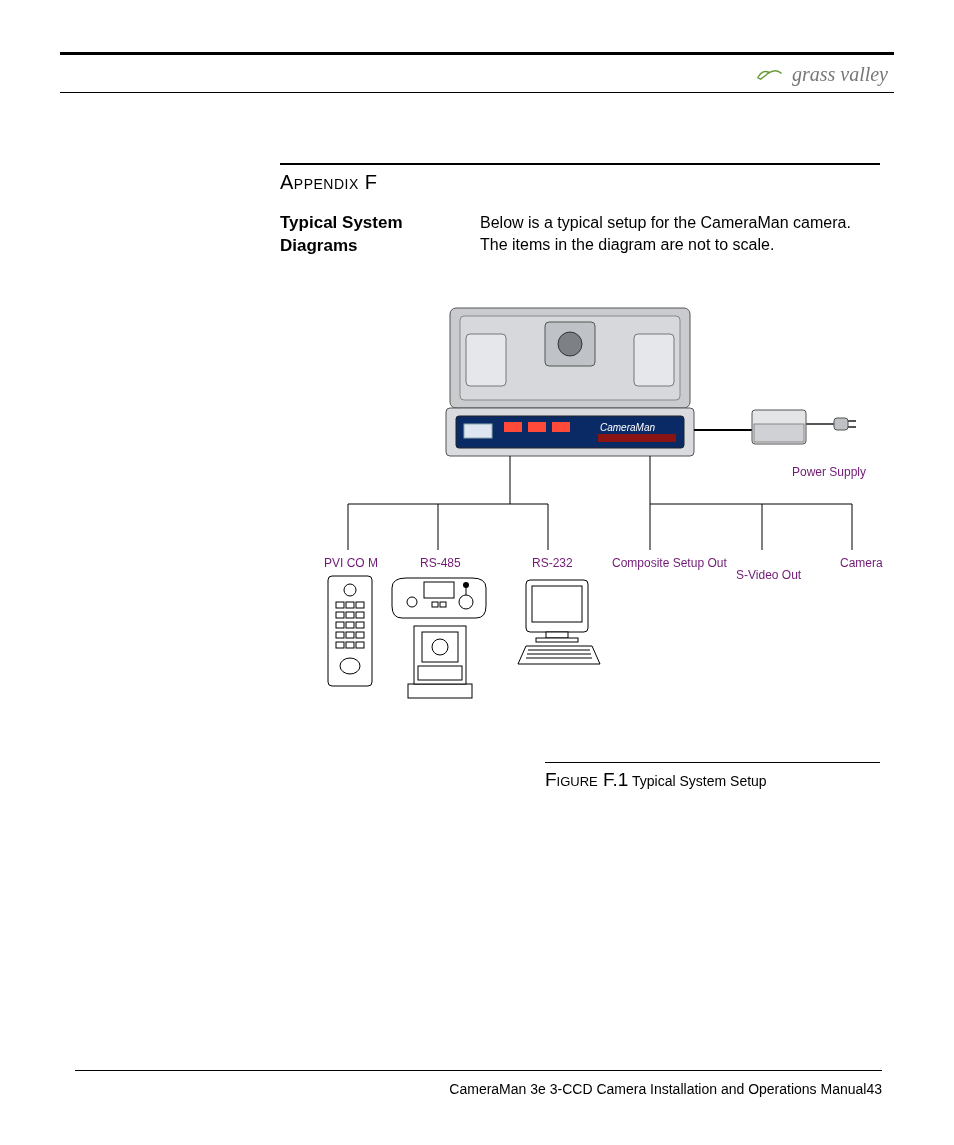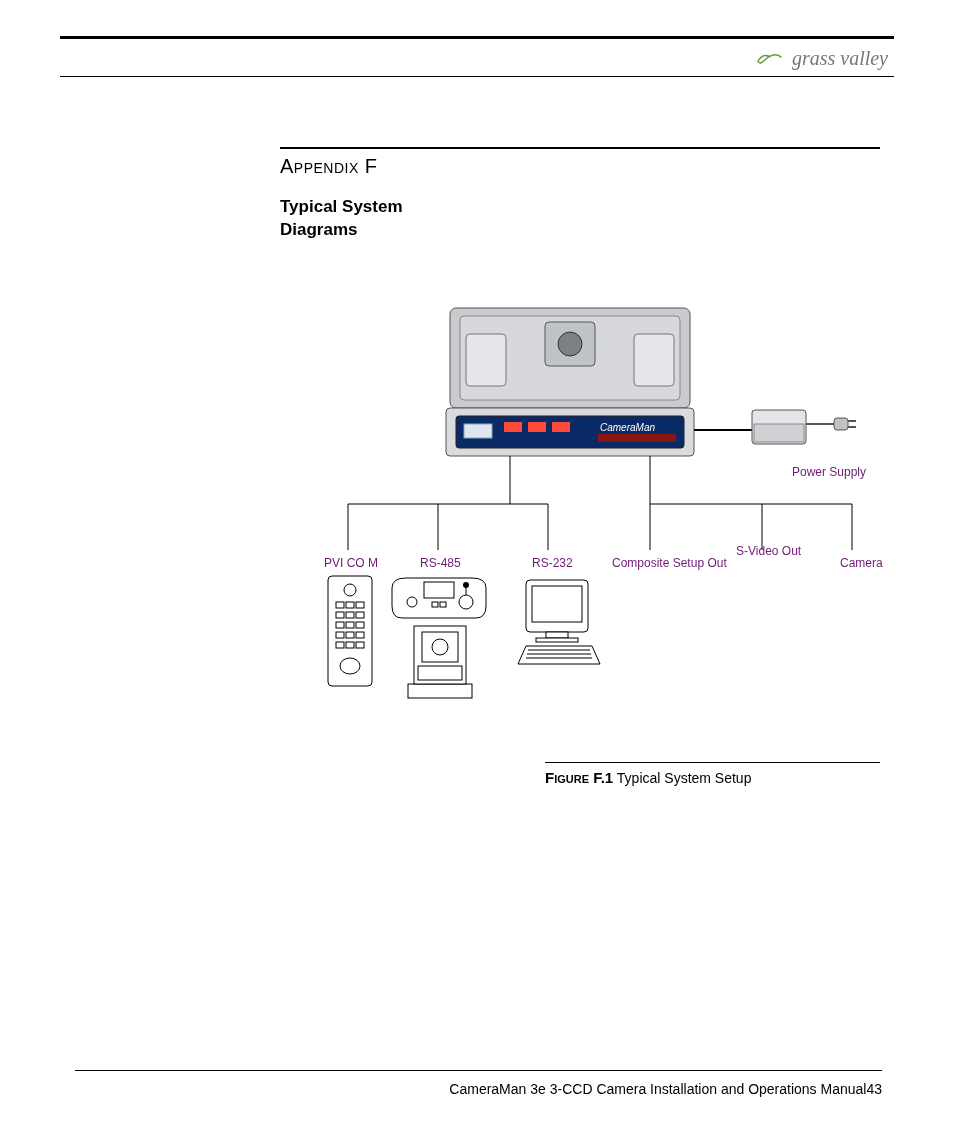--- a/index.html
+++ b/index.html
@@ -5,21 +5,21 @@
   * { box-sizing: border-box; margin: 0; padding: 0; }
   body {
     width: 954px;
     height: 1145px;
     background: #fff;
     font-family: Arial, Helvetica, sans-serif;
     position: relative;
     color: #000;
   }
   .page {
-    padding: 36px 60px 40px 60px;
+    padding: 52px 60px 40px 60px;
   }
   .rule-thick {
     border-top: 3px solid #000;
     margin-bottom: 8px;
   }
   .rule-thin {
     border-top: 1px solid #000;
     margin-bottom: 20px;
   }
   .brand {
@@ -87,34 +87,34 @@
     position: absolute;
     font-size: 12px;
     color: #701a75;
     white-space: nowrap;
   }
   .ps-label { left: 492px; top: 175px; }
   .pvi { left: 24px; top: 266px; }
   .rs485 { left: 120px; top: 266px; }
   .rs232 { left: 232px; top: 266px; }
   .comp { left: 312px; top: 266px; }
-  .svid { left: 436px; top: 254px; }
+  .svid { left: 436px; top: 278px; }
   .dig { left: 540px; top: 266px; }
 
   .caption-block {
     position: absolute;
     left: 545px;
     top: 762px;
     width: 335px;
   }
   .caption-rule { border-top: 1px solid #000; margin-bottom: 6px; }
   .caption-text {
     font-size: 14px;
   }
-  .caption-label { font-variant: small-caps; font-weight: bold; font-size: 15px; }
+  .caption-label { font-variant: small-caps; font-weight: normal; font-size: 19px; }
   .caption-title { font-weight: normal; }
 
   .footer {
     position: absolute;
     left: 75px;
     right: 72px;
     bottom: 48px;
   }
   .footer-rule { border-top: 1px solid #000; margin-bottom: 10px; }
   .footer-row {
@@ -138,20 +138,21 @@
     <span class="brand-text">grass valley</span>
   </div>
   <div class="rule-thin"></div>
 
   <div class="content">
     <div class="appendix-rule"></div>
     <div class="appendix-title">Appendix F</div>
 
     <div class="section-row">
       <div class="section-heading">Typical System Diagrams</div>
+      <div class="section-body">Below is a typical setup for the CameraMan camera. The items in the diagram are not to scale.</div>
     </div>
   </div>
 </div>
 
 <div class="diagram-wrap">
   <svg class="diagram-svg" width="600" height="440">
 
     <g transform="translate(150,18)">
 
       <rect x="0" y="0" width="240" height="100" rx="6" fill="#c9cbce" stroke="#555"></rect>

